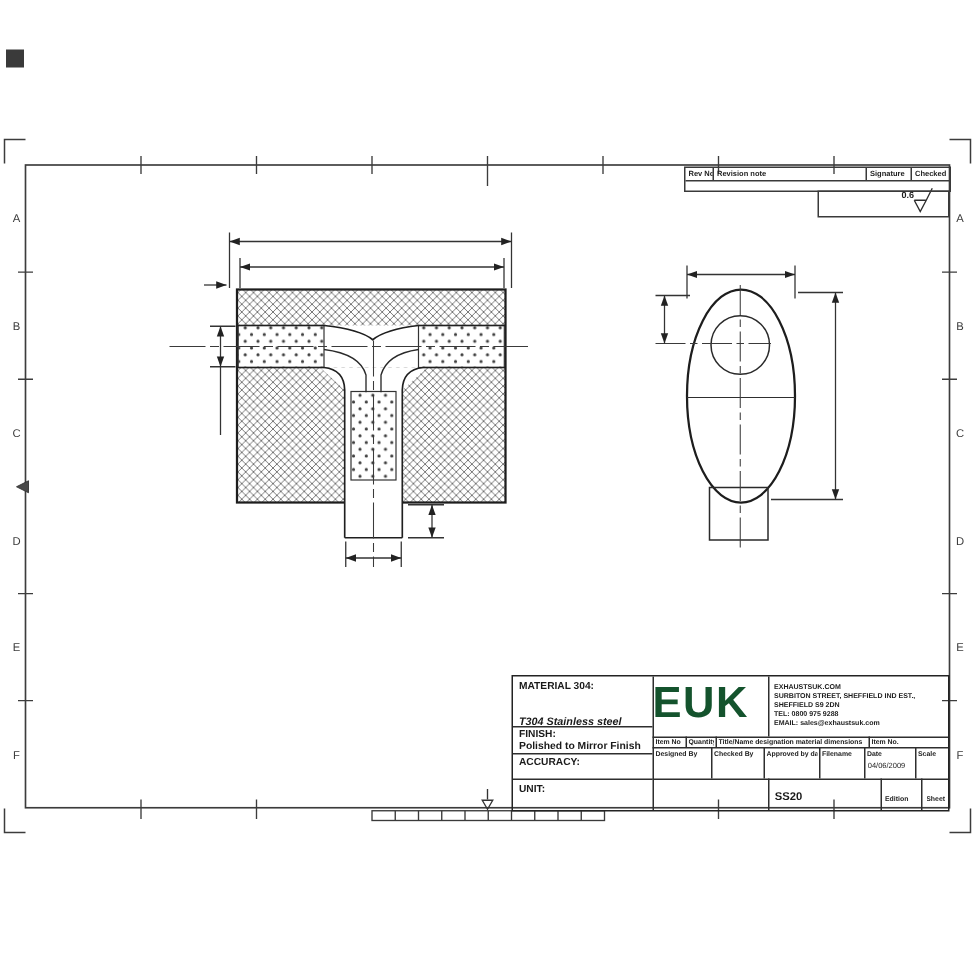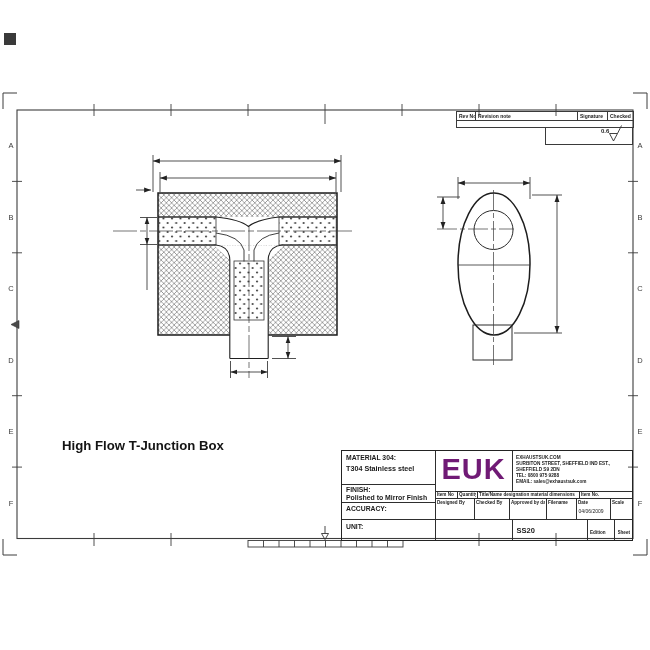--- a/index.html
+++ b/index.html
@@ -14,22 +14,22 @@
   #revtbl{left:456px;top:111px;width:176px;height:15px;border:1px solid #3a3a3a;}
   #revtbl .hdr{position:absolute;left:0;top:0;height:8px;width:100%;border-bottom:1px solid #3a3a3a;}
   #revtbl .c{position:absolute;top:0;height:8px;border-right:1px solid #3a3a3a;padding:1px 0 0 2px;box-sizing:border-box;}
   
   #ruffbox{left:545px;top:127px;width:86px;height:16px;border:1px solid #3a3a3a;}
   
   #tb{left:341px;top:450px;width:290px;height:88.5px;border:1.2px solid #232323;}
   .vln{position:absolute;border-left:1px solid #2e2e2e;width:0;}
   .hln{position:absolute;border-top:1px solid #2e2e2e;height:0;}
   .cellLabel{position:absolute;font-size:4.6px;font-weight:600;color:#222;white-space:nowrap;overflow:hidden;}
-  #euk{position:absolute;left:93px;top:2px;width:77px;text-align:center;
-       font-size:29px;font-weight:bold;letter-spacing:1px;color:#701a75;}
+  #euk{position:absolute;left:93px;top:2px;width:77px;
+       font-size:29px;font-weight:bold;letter-spacing:1px;color:#14532d;}
   #addr{position:absolute;left:174px;top:3.5px;font-size:4.7px;font-weight:bold;
         line-height:6.2px;color:#1c1c1c;white-space:nowrap;}
   #bigtitle{left:62px;top:438px;font-size:13.2px;font-weight:bold;line-height:15.5px;color:#141414;}
 </style>
 </head>
 <body>
 
 <div id="canvas">
 
   <svg id="lines" width="650" height="650" viewBox="0 0 650 650">
@@ -170,21 +170,20 @@
       <div class="c tiny" style="left:121px;width:30px;">Signature</div>
       <div class="c tiny" style="left:151px;width:25px;border-right:none;">Checked</div>
     </div>
   </div>
 
   <div id="ruffbox" class="abs">
     <div class="abs" style="left:55px;top:0px;font-size:6px;font-weight:bold;color:#1d1d1d;">0.6</div>
   </div>
 
   <div id="bigtitle" class="abs">
-    <div>High Flow T-Junction Box</div>
   </div>
 
   <div id="tb" class="abs">
 
     <div class="vln" style="left:93px;top:0;height:88.5px;"></div>
     <div class="vln" style="left:170px;top:0;height:40px;"></div>
     <div class="hln" style="left:0;top:33px;width:93px;"></div>
     <div class="hln" style="left:0;top:51px;width:93px;"></div>
     <div class="hln" style="left:0;top:68px;width:93px;"></div>
     <div class="hln" style="left:93px;top:40px;width:197px;"></div>
@@ -196,21 +195,21 @@
     <div class="vln" style="left:132px;top:47px;height:21px;"></div>
     <div class="vln" style="left:167px;top:47px;height:21px;"></div>
     <div class="vln" style="left:204px;top:47px;height:21px;"></div>
     <div class="vln" style="left:234px;top:47px;height:21px;"></div>
     <div class="vln" style="left:268px;top:47px;height:21px;"></div>
     <div class="vln" style="left:170px;top:68px;height:20.5px;"></div>
     <div class="vln" style="left:245px;top:68px;height:20.5px;"></div>
     <div class="vln" style="left:272px;top:68px;height:20.5px;"></div>
 
     <div class="abs blk" style="left:4px;top:3px;font-size:6.8px;">MATERIAL 304:</div>
-    <div class="abs blk" style="left:4px;top:13px;font-size:7.2px;">T304 Stainless steel</div>
+    <div class="abs blk" style="left:4px;top:25px;font-size:7.2px;font-style:italic;">T304 Stainless steel</div>
     <div class="abs blk" style="left:4px;top:35px;font-size:6.8px;">FINISH:</div>
     <div class="abs blk" style="left:4px;top:42.5px;font-size:6.9px;">Polished to Mirror Finish</div>
     <div class="abs blk" style="left:4px;top:54px;font-size:6.8px;">ACCURACY:</div>
     <div class="abs blk" style="left:4px;top:72px;font-size:6.8px;">UNIT:</div>
 
     <div id="euk">EUK</div>
 
     <div id="addr">
       <div>EXHAUSTSUK.COM</div>
       <div>SURBITON STREET, SHEFFIELD IND EST.,</div>

